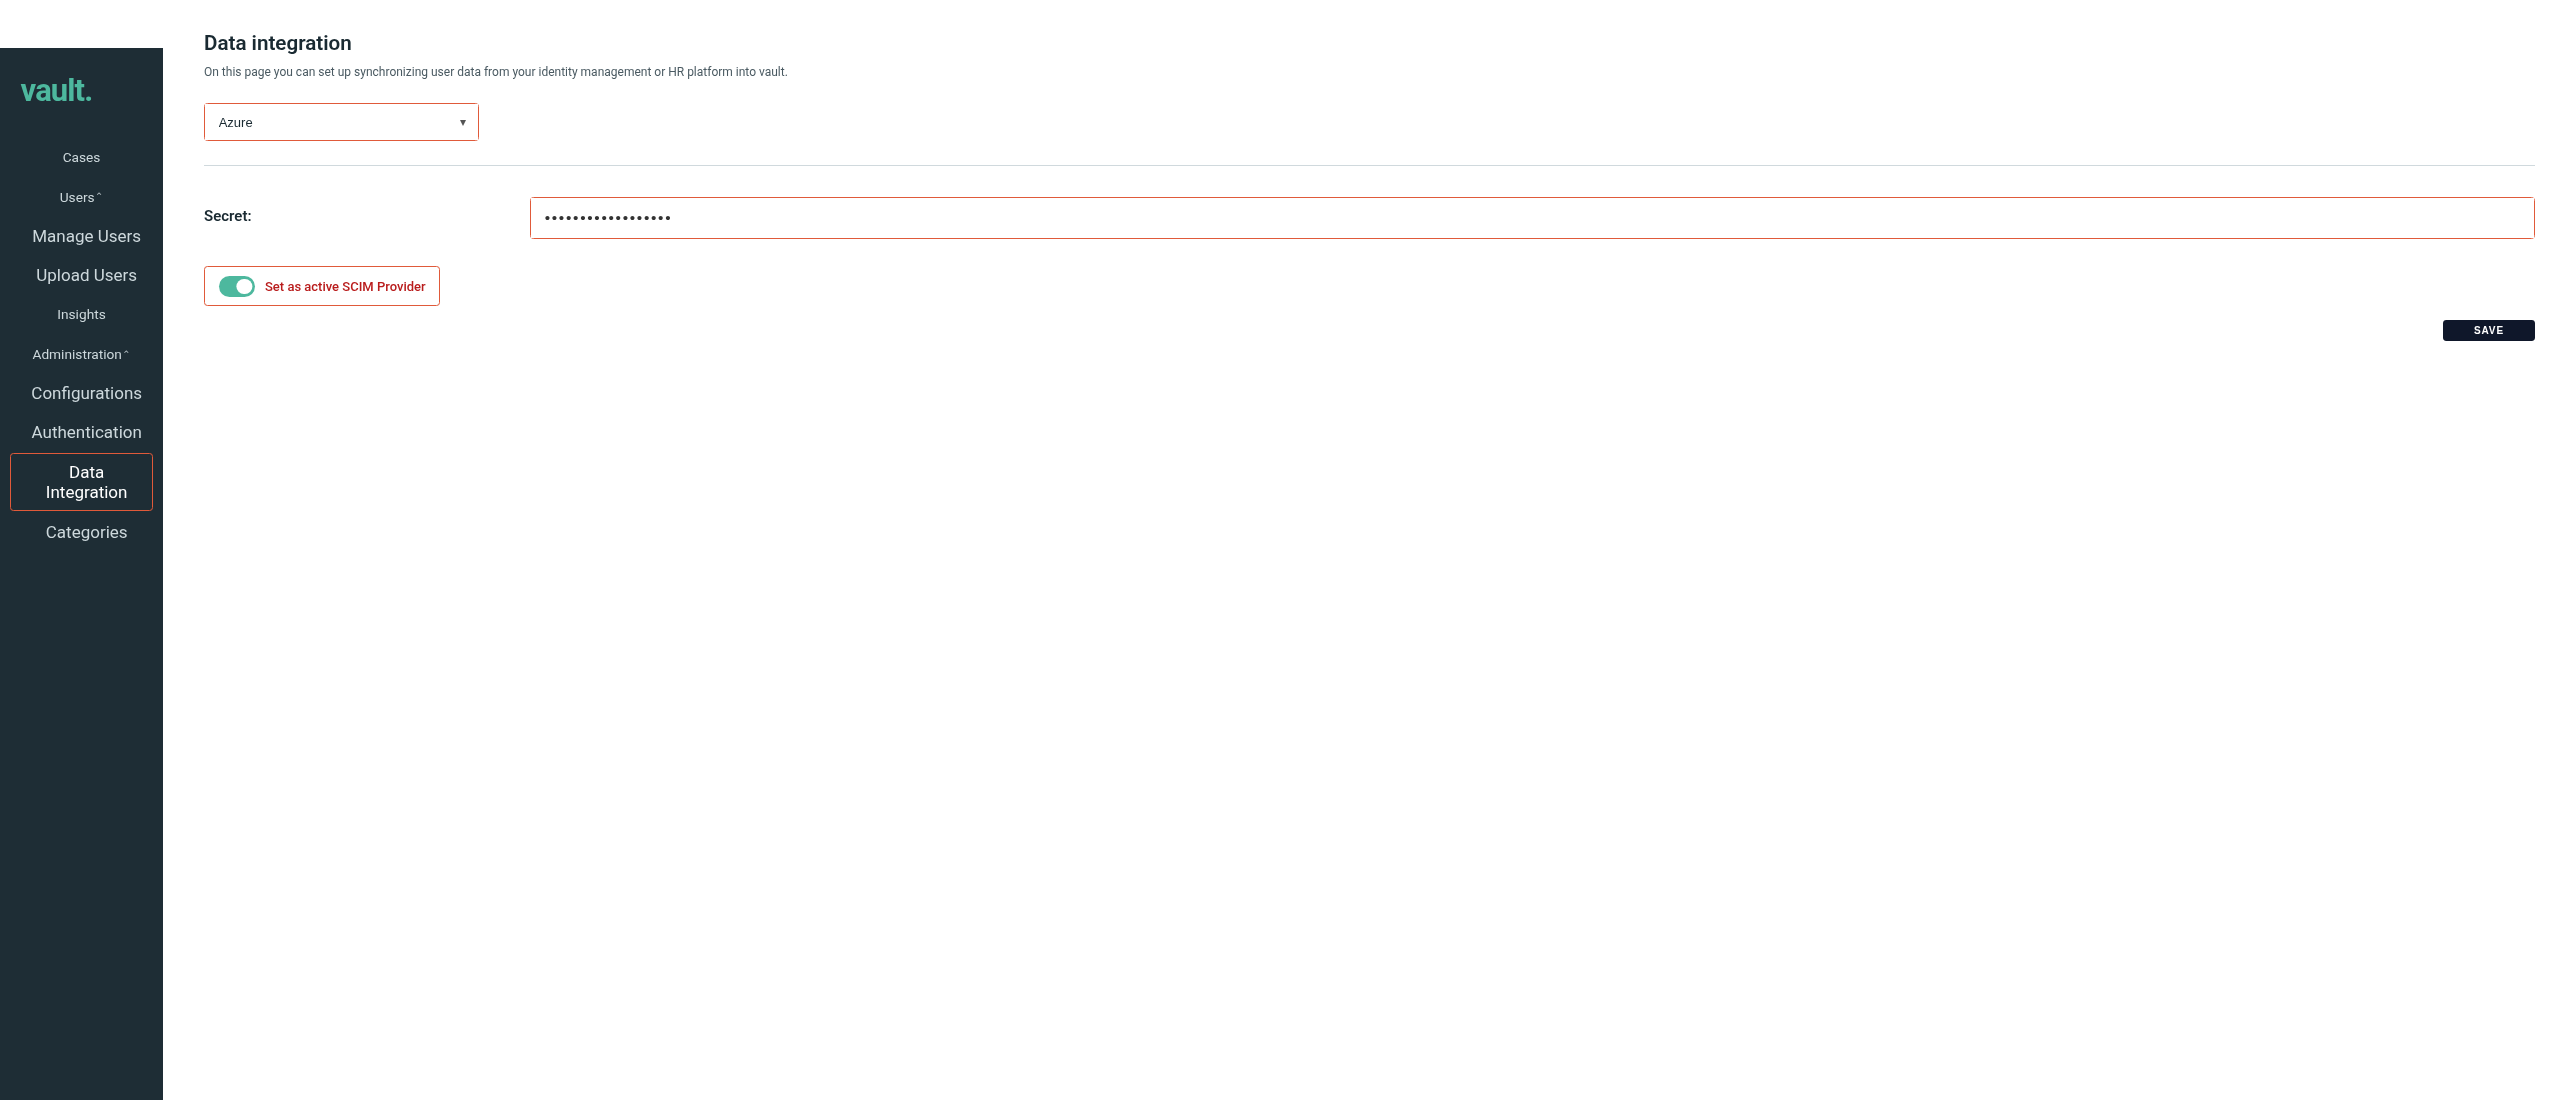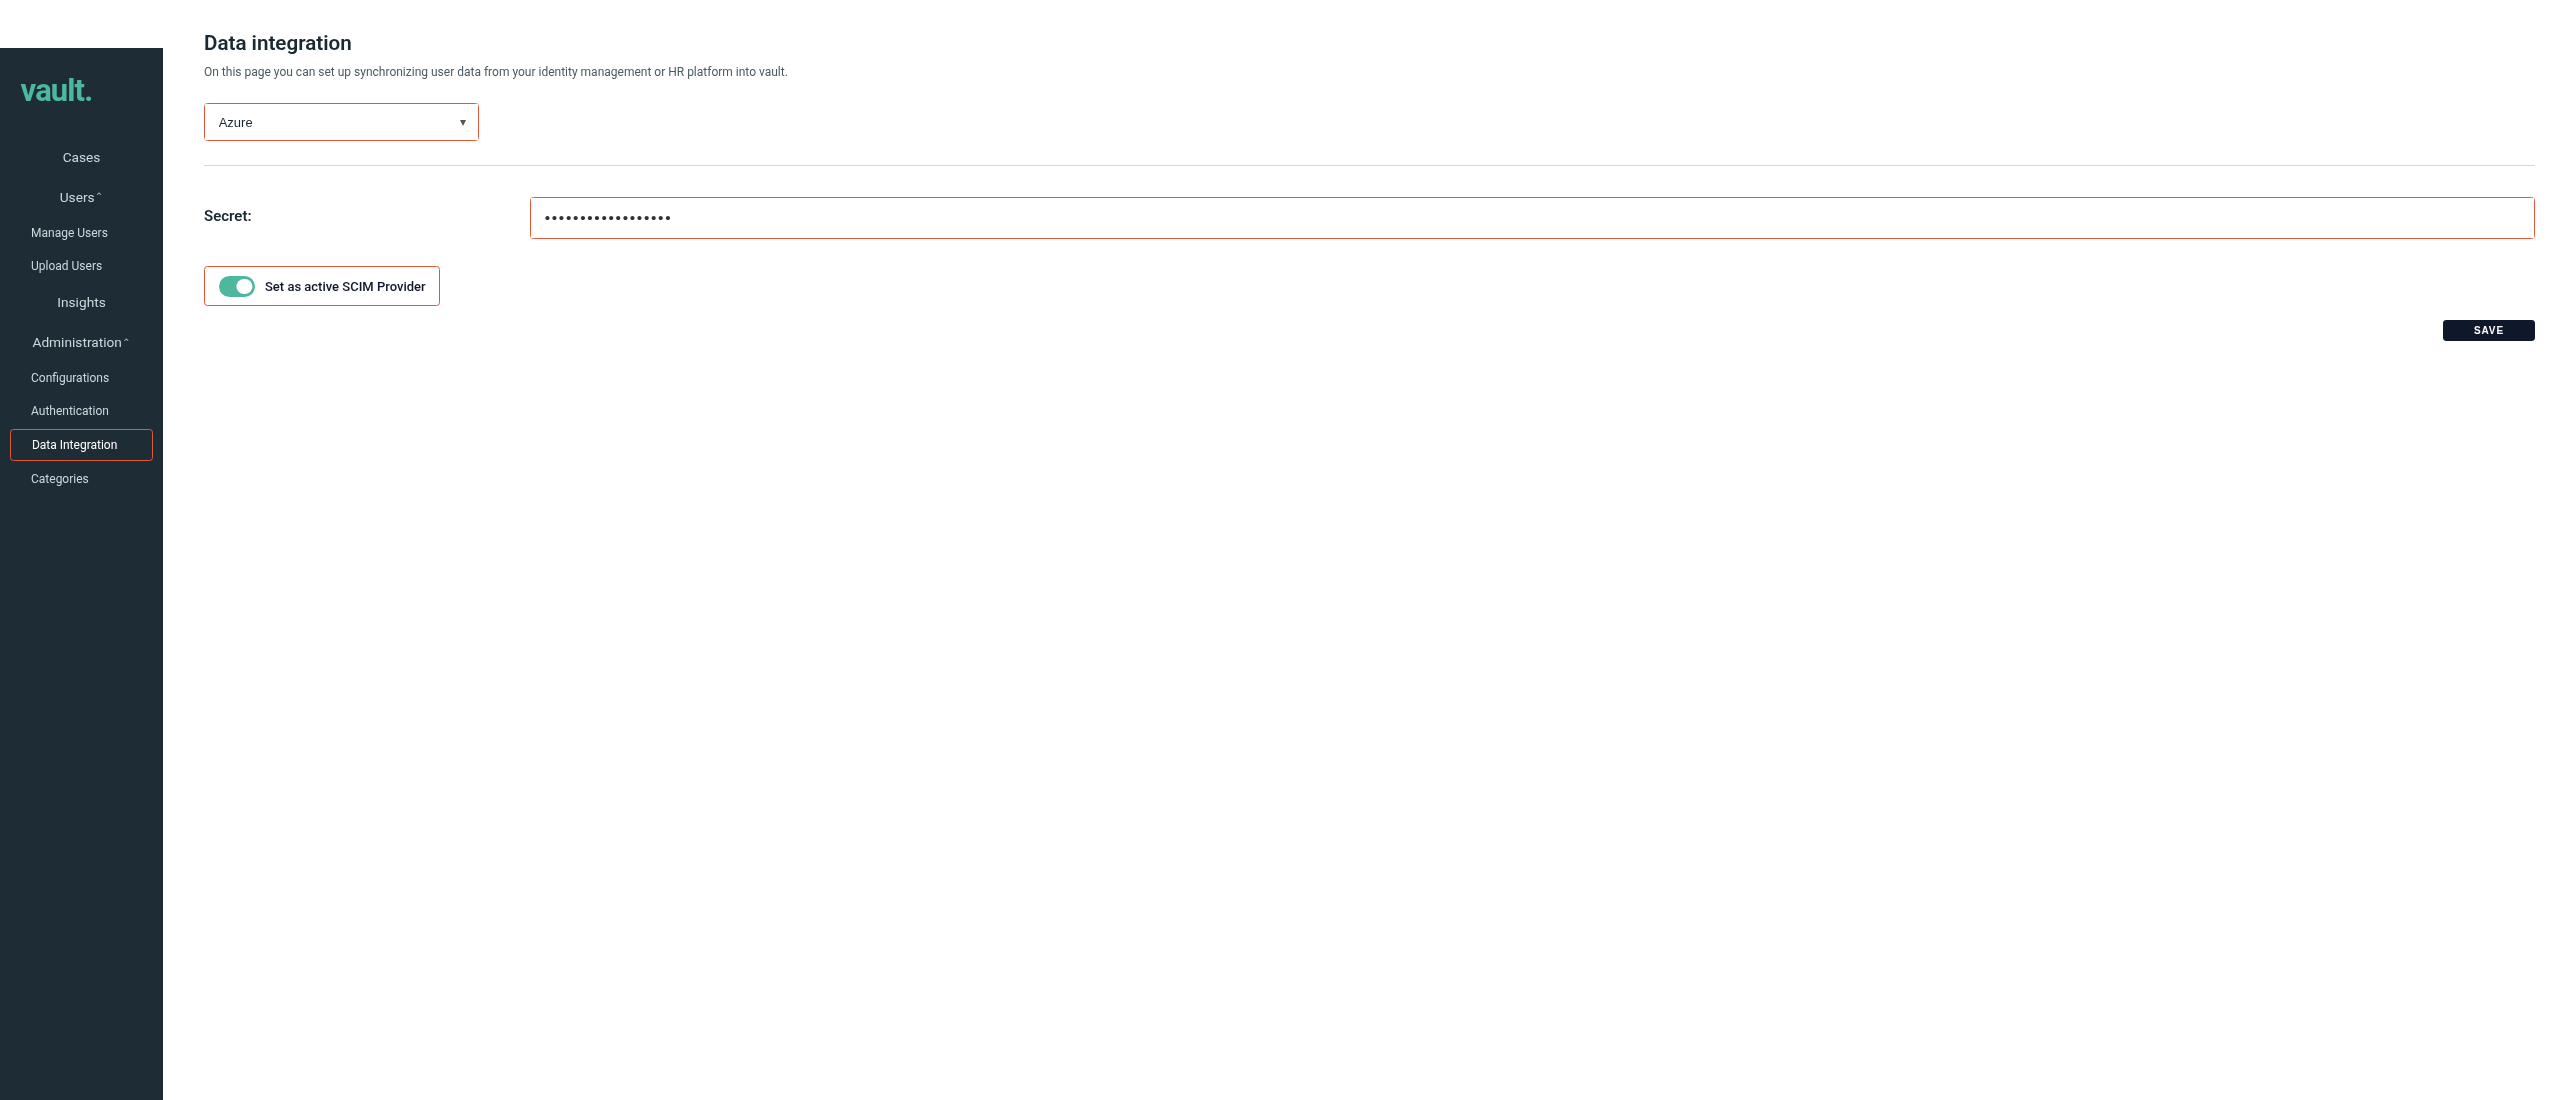--- a/index.html
+++ b/index.html
@@ -30,23 +30,24 @@
       padding: 12px 16px;
       font-size: 13.7px;
       color: #cdd8dc;
       cursor: pointer;
       display: flex;
       align-items: center;
       justify-content: center;
     }
     .sidebar-sub-item {
       padding: 9.4px 20.6px 9.4px 31px;
-      font-size: 12px;
+      font-size: 17px;
       color: #cdd8dc;
       cursor: pointer;
+      text-align: center;
     }
     .sidebar-sub-item.active {
       border: 1.7px solid #e05a3a;
       border-radius: 3.4px;
       margin: 1.7px 10.3px;
       padding: 7.7px 10.3px 7.7px 20.6px;
       color: #fff;
     }
     .chevron {
       font-size: 10.3px;
@@ -232,21 +233,21 @@
       width: 15.4px;
       left: 2.6px;
       bottom: 2.6px;
       background-color: white;
       border-radius: 50%;
       transition: 0.3s;
       transform: translateX(15.4px);
     }
     .toggle-label-text {
       font-size: 13px;
-      color: #0f172a;
+      color: #b91c1c;
       font-weight: 500;
     }
 
     
     .save-row {
       display: flex;
       justify-content: flex-end;
       margin-top: 13.7px;
     }
     .save-button {

